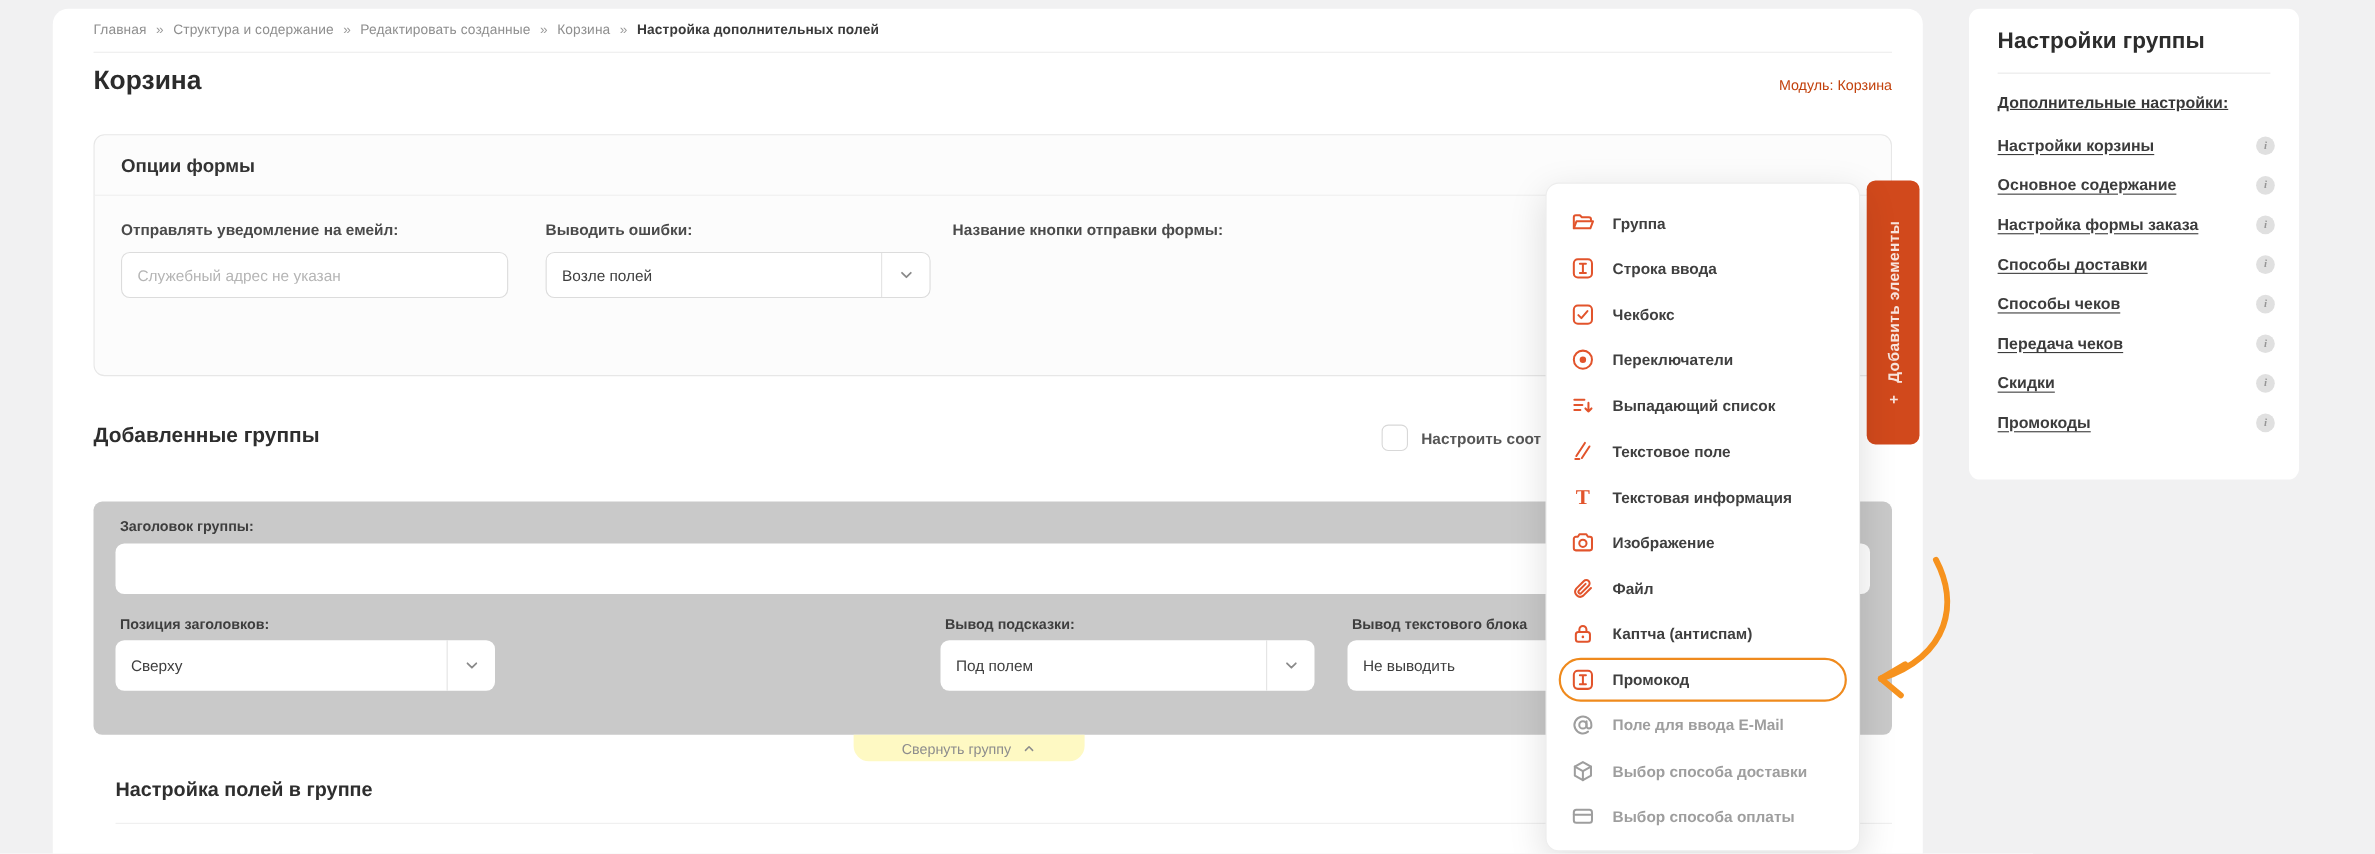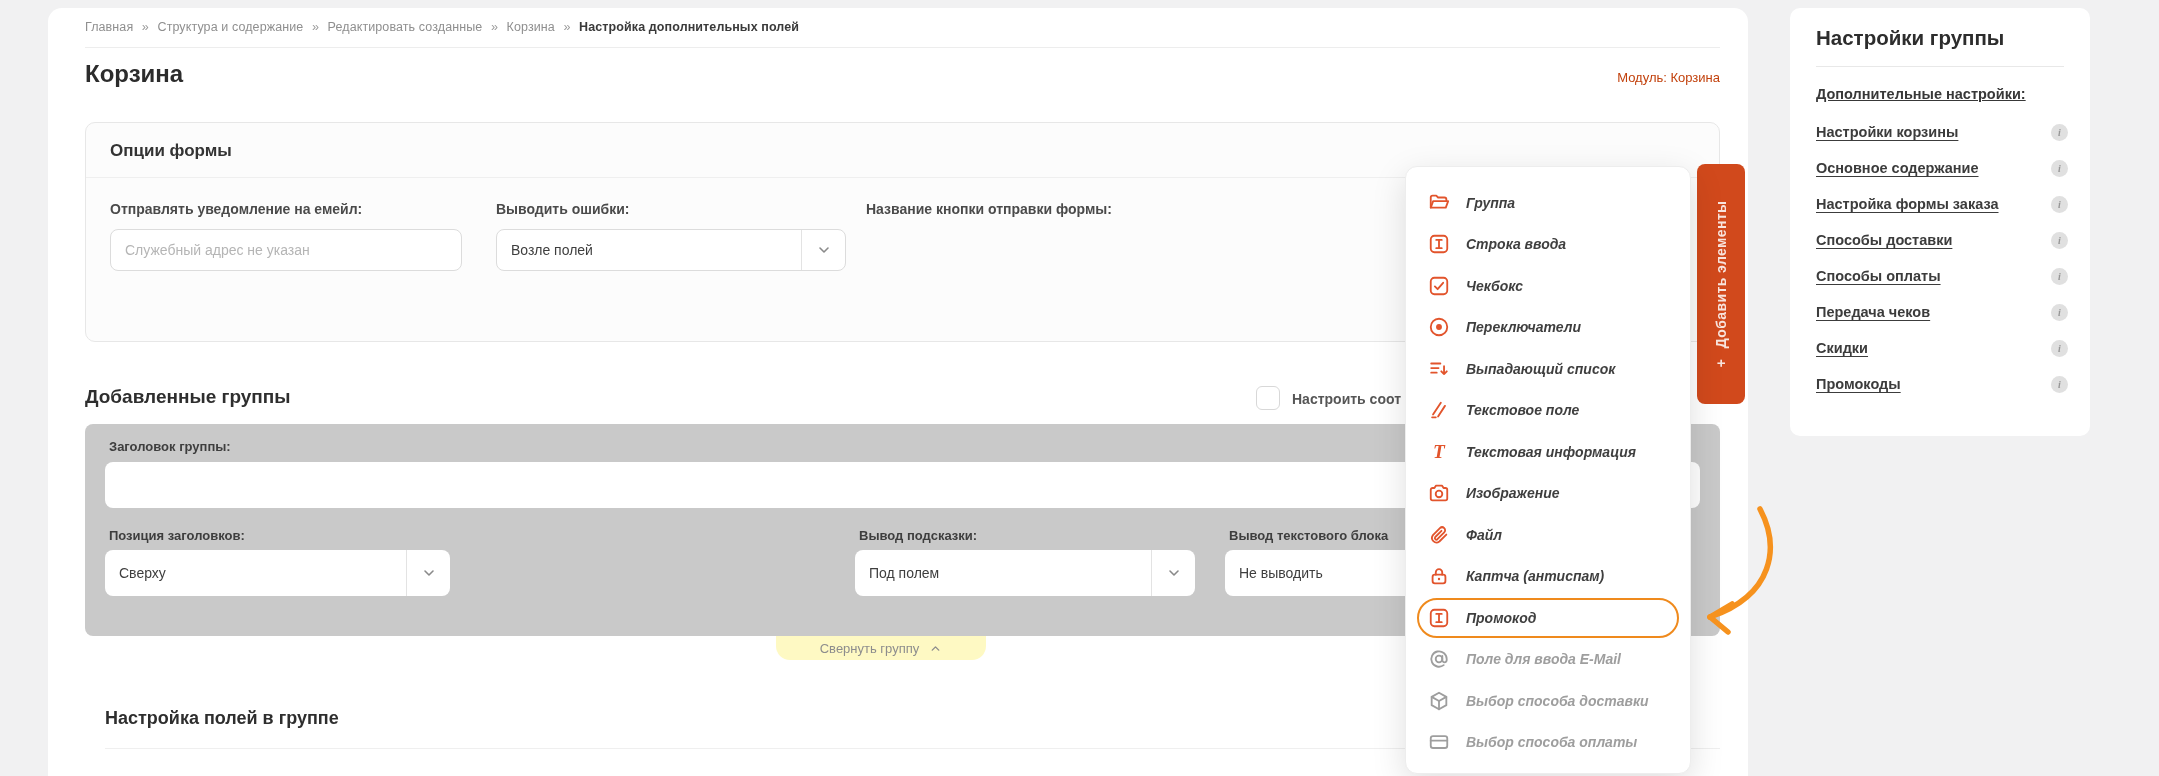--- a/index.html
+++ b/index.html
@@ -31,51 +31,51 @@
   .selectbox { height:42px; border:1px solid #dcdcdc; border-radius:8px; background:#fff; display:flex; align-items:center; cursor:pointer; }
   .selectbox .sval { flex:1; padding:0 14px; font-size:14px; color:#3e3e3e; white-space:nowrap; overflow:hidden; }
   .selectbox .schev { width:44px; align-self:stretch; display:flex; align-items:center; justify-content:center; border-left:1px solid #e3e3e3; color:#8a8a8a; }
 
   
   .groups-heading { left:85px; top:386px; font-size:19px; font-weight:bold; color:#2e2e2e; }
   .match-check { left:1256px; top:386px; width:24px; height:24px; border:1px solid #d8d8d8; border-radius:6px; background:#fff; cursor:pointer; }
   .match-label { left:1292px; top:391px; font-size:14px; font-weight:600; color:#565656; white-space:nowrap; }
 
   
-  .group-block { left:85px; top:424px; width:1635px; height:212px; background:#c9c9c9; border-radius:8px; }
+  .group-block { left:85px; top:456px; width:1635px; height:212px; background:#c9c9c9; border-radius:8px; }
   .group-block .glabel { position:absolute; font-size:13px; font-weight:600; color:#3e3e3e; }
   .ginput { position:absolute; left:20px; top:38px; width:1595px; height:46px; border:none; border-radius:8px; background:#fff; padding:0 14px; font-size:14px; outline:none; font-family:"Liberation Sans",sans-serif; }
   .gsel { position:absolute; top:126px; }
   .gsel .selectbox { border:none; height:46px; }
   .collapse-tab { position:absolute; left:691px; top:212px; width:210px; height:24px; background:#fef9c3; border-radius:0 0 14px 14px; display:flex; align-items:center; justify-content:center; gap:10px; font-size:13px; color:#8d8d8d; cursor:pointer; }
 
   .fields-heading { left:105px; top:708px; font-size:18px; font-weight:bold; color:#2e2e2e; }
   .fields-divider { left:105px; top:748px; width:1615px; height:1px; background:#efefef; }
 
   
   .menu { left:1405px; top:166px; width:286px; background:#ffffff; border:1px solid #ededed; border-radius:12px; box-shadow:0 10px 34px rgba(0,0,0,.13); padding:15px 0 10px 0; z-index:30; }
-  .menu-item { position:relative; display:flex; align-items:center; height:41.5px; padding:0 22px; gap:16px; cursor:pointer;font-style:italic; }
+  .menu-item { position:relative; display:flex; align-items:center; height:41.5px; padding:0 22px; gap:16px; cursor:pointer; }
   .menu-item .mi-icon { width:22px; height:22px; flex:0 0 22px; color:#e2542c; display:flex; align-items:center; justify-content:center; }
   .menu-item .mi-label { font-size:14px; font-weight:600; color:#3f3f3f; white-space:nowrap; }
   .menu-item.disabled .mi-icon, .menu-item.disabled .mi-label { color:#9e9e9e; }
   .menu-item.hl::after { content:''; position:absolute; left:11px; right:11px; top:1px; bottom:1px; border:2.5px solid #ef8a1d; border-radius:20px; pointer-events:none; }
 
   
   .add-btn { left:1697px; top:164px; width:48px; height:240px; background:#d1491c; border-radius:8px; z-index:25; display:flex; align-items:center; justify-content:center; cursor:pointer; }
   .add-btn .vtext { writing-mode:vertical-rl; transform:rotate(180deg); color:rgba(255,255,255,.85); font-size:14px; font-weight:600; letter-spacing:.4px; display:flex; align-items:center; gap:10px; }
 
   
   .anno-arrow { left:1694px; top:503px; z-index:50; pointer-events:none; }
 
   
   .sidebar { left:1790px; top:8px; width:300px; height:428px; background:#ffffff; border-radius:10px; }
   .sb-title { position:absolute; left:26px; top:18px; font-size:20.5px; font-weight:600; color:#2d2d2d; }
   .sb-divider { position:absolute; left:26px; top:58px; width:248px; height:1px; background:#e8e8e8; }
   .sb-subtitle { position:absolute; left:26px; top:78px; font-size:14.5px; font-weight:bold; color:#383838;text-decoration:underline; }
-  .sb-row { position:absolute; left:26px; width:252px; display:flex; justify-content:space-between; }
+  .sb-row { position:absolute; left:26px; width:252px; display:flex; align-items:center; justify-content:space-between; }
   .sb-link { font-size:14.5px; font-weight:600; color:#3c3c3c; text-decoration:underline; text-underline-offset:3px; cursor:pointer; white-space:nowrap; }
   .info-ic { width:17px; height:17px; border-radius:50%; background:#e0e0e0; color:#969696; font-size:10px; font-weight:bold; display:flex; align-items:center; justify-content:center; cursor:pointer; font-family:"Liberation Serif",serif; font-style:italic; }
 
   svg.ic { display:block; }
 </style>
 </head>
 <body>
 
 <div class="abs main-panel"></div>
 
@@ -353,21 +353,21 @@
   </div>
   <div class="sb-row" style="top:188px;">
     <a class="sb-link">Настройка формы заказа</a>
     <span class="info-ic">i</span>
   </div>
   <div class="sb-row" style="top:224px;">
     <a class="sb-link">Способы доставки</a>
     <span class="info-ic">i</span>
   </div>
   <div class="sb-row" style="top:260px;">
-    <a class="sb-link">Способы оплаты</a>
+    <a class="sb-link">Способы чеков</a>
     <span class="info-ic">i</span>
   </div>
   <div class="sb-row" style="top:296px;">
     <a class="sb-link">Передача чеков</a>
     <span class="info-ic">i</span>
   </div>
   <div class="sb-row" style="top:332px;">
     <a class="sb-link">Скидки</a>
     <span class="info-ic">i</span>
   </div>

